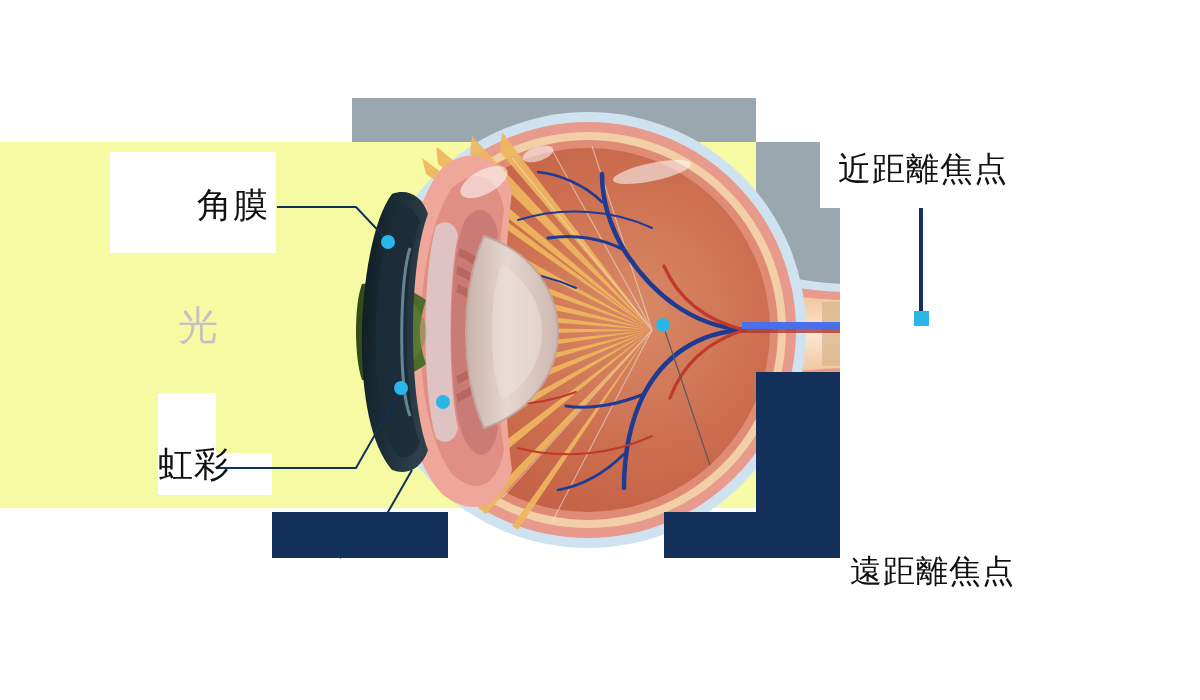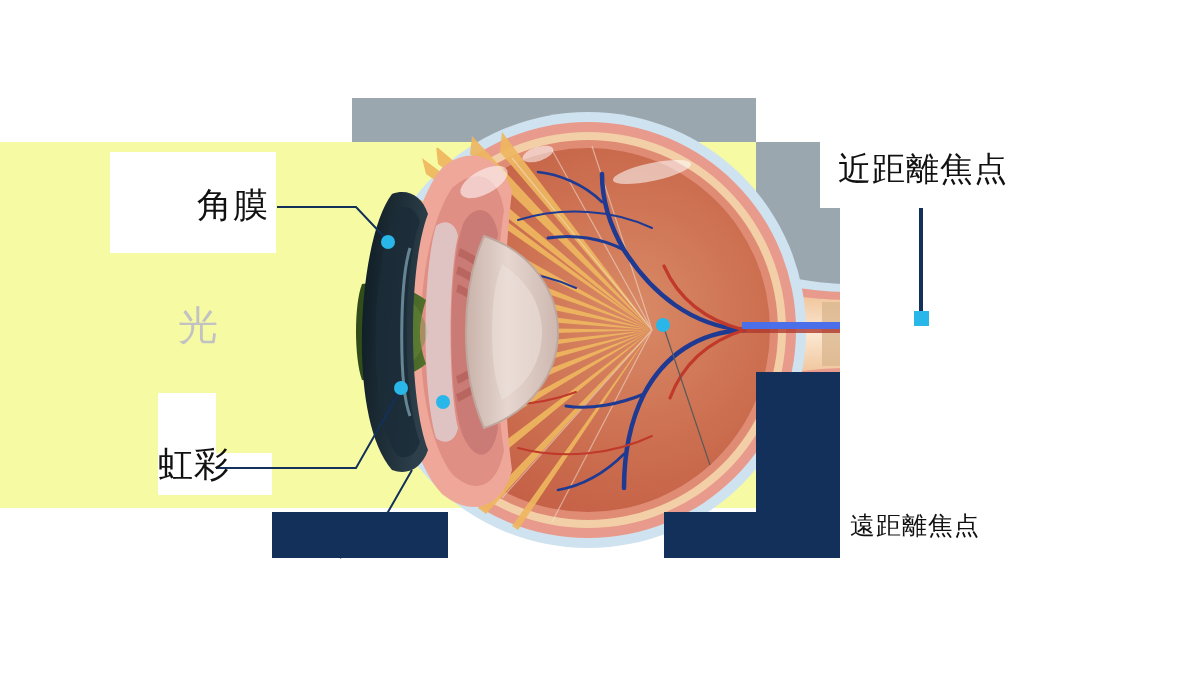--- a/index.html
+++ b/index.html
@@ -41,21 +41,21 @@
   .dot{position:absolute;border-radius:50%;background:#29b6e8;}
   .sq{position:absolute;background:#29b6e8;}
 
   
   .lbl{position:absolute;color:#111111;white-space:nowrap;line-height:1;}
   #lbl-cornea{left:197px;top:188px;font-size:35px;letter-spacing:1px;}
   #lbl-iris{left:130px;top:447px;font-size:35px;letter-spacing:1px;margin-left:28px;}
   #lbl-lens{left:148px;top:531px;font-size:35px;letter-spacing:1px;}
   #lbl-light{left:178px;top:305px;font-size:40px;color:#c2c2c2;}
   #lbl-near{left:838px;top:152px;font-size:33px;letter-spacing:1px;}
-  #lbl-far{left:850px;top:513px;font-size:25px;letter-spacing:1px;}
+  #lbl-far{left:850px;top:555px;font-size:32px;letter-spacing:1px;}
 </style>
 </head>
 <body>
 
 <div id="stage">
 
   <div class="block" id="yellow-field"></div>
   <div class="block" id="gray-band"></div>
   <div class="block" id="gray-band-2"></div>
 

